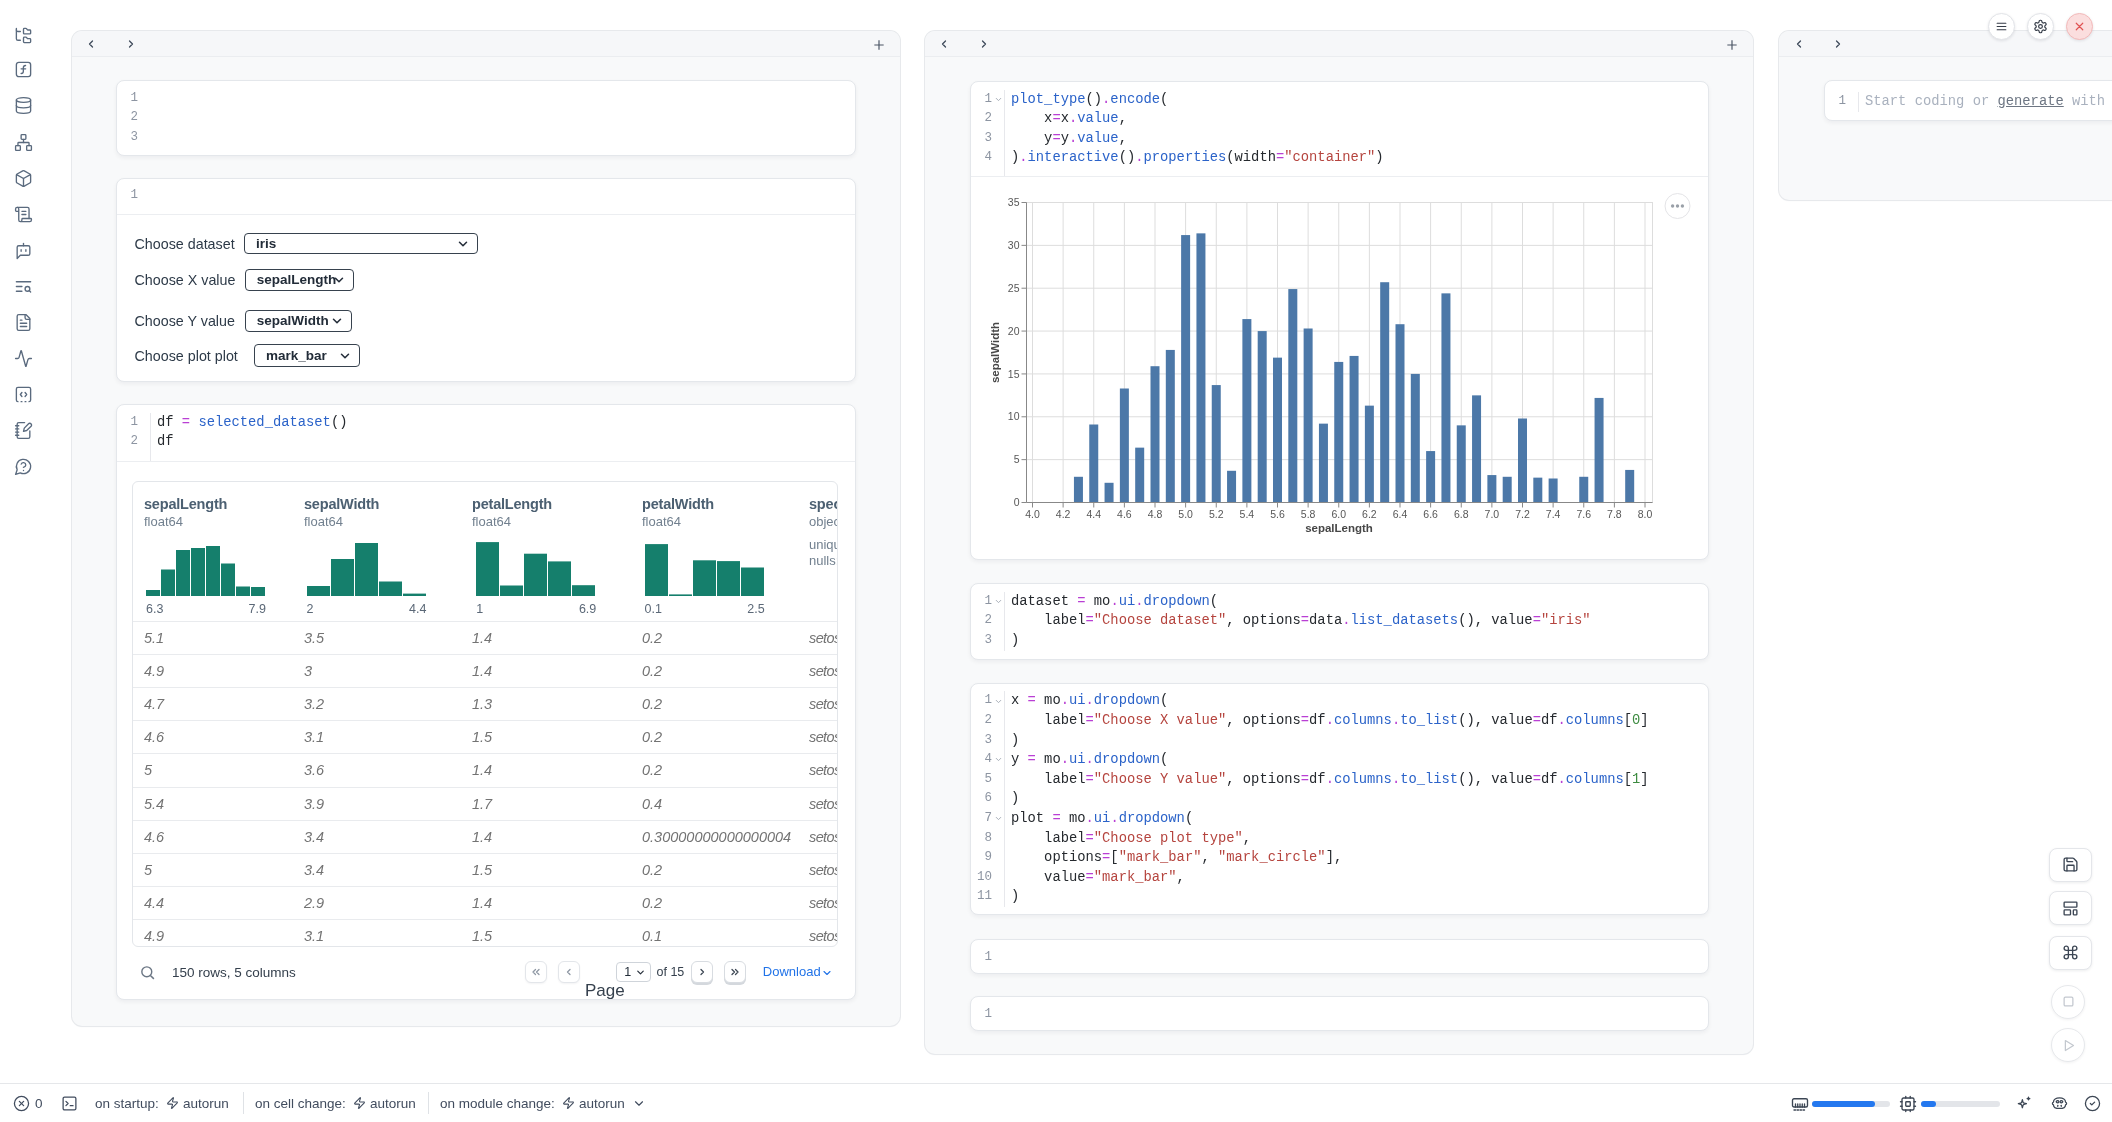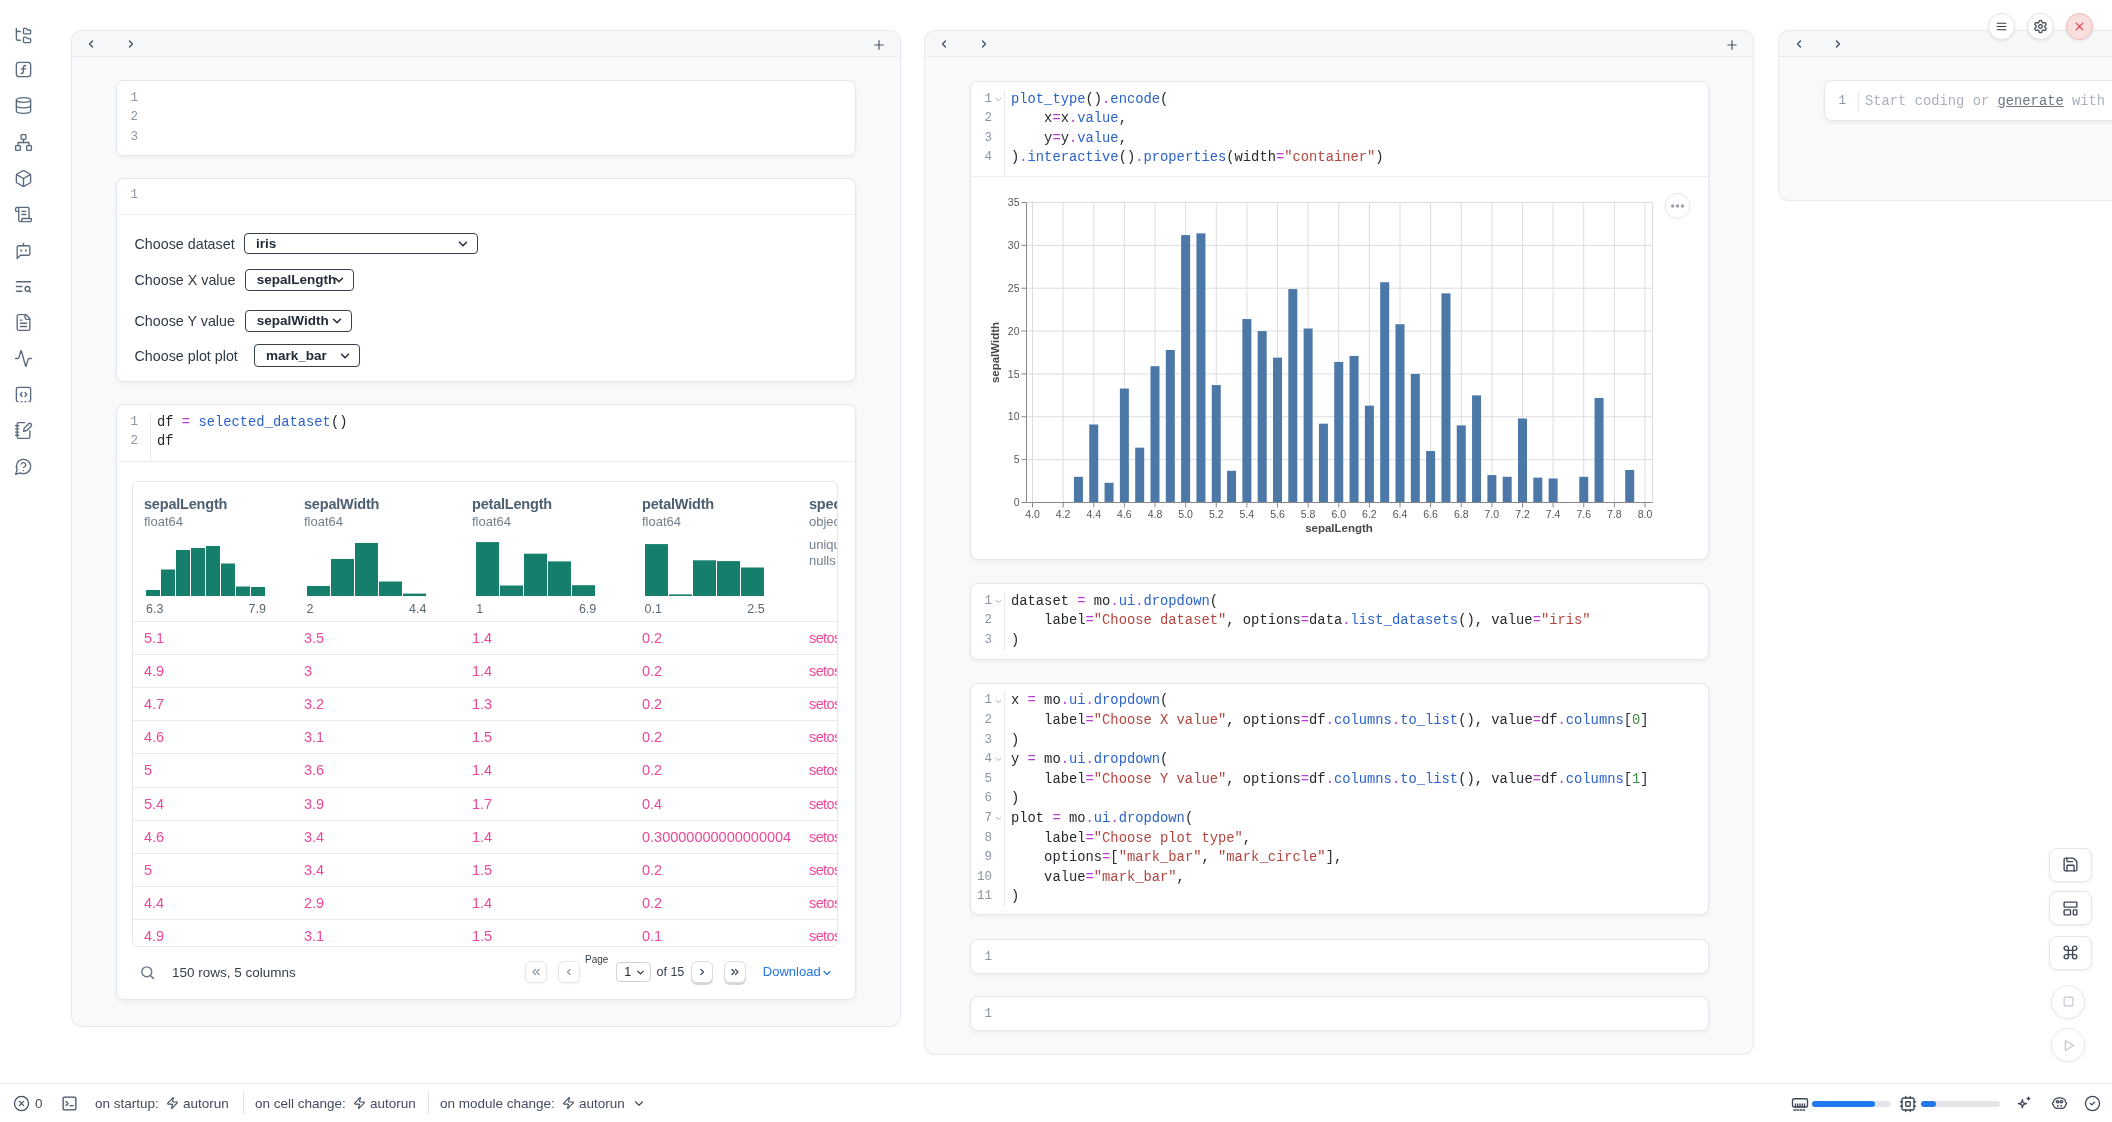--- a/index.html
+++ b/index.html
@@ -53,21 +53,21 @@
 .ctlsel svg { position:absolute; right:7px; }
 .pgbtn { position:absolute; width:21.5px; height:21.5px; border:1px solid #e3e6ea; border-radius:6px;
   background:#fff; box-shadow:0 1px 2px rgba(16,24,40,.05); }
 
 #dftable { position:absolute; background:#fff; border:1px solid #e3e6ea; border-radius:6px;
   overflow:hidden; }
 .thname { font-size:14.5px; font-weight:bold; color:#4c6072; letter-spacing:-0.2px; }
 .thtype { font-size:13px; color:#72808f; margin-top:1px; white-space:nowrap; }
 .axlbl { font-size:12.5px; color:#5b6877; }
 .drow { position:absolute; left:0; right:0; border-bottom:1px solid #e9ebee; }
-.dcell { position:absolute; font-size:14.5px; color:#ec4899; top:50%; transform:translateY(-50%); white-space:nowrap; }
+.dcell { position:absolute; font-size:14.5px; color:#737373; top:50%; transform:translateY(-50%); white-space:nowrap;font-style:italic; }
 </style>
 </head>
 <body>
 <div id="sidebar">
   <svg style="top:25.5px;" width="19" height="19" viewBox="0 0 24 24" fill="none" stroke="#5a6a7e" stroke-width="1.7" stroke-linecap="round" stroke-linejoin="round">
       <path d="M20 10a1 1 0 0 0 1-1V6a1 1 0 0 0-1-1h-2.5a1 1 0 0 1-.8-.4l-.9-1.2A1 1 0 0 0 15 3h-2a1 1 0 0 0-1 1v5a1 1 0 0 0 1 1Z"></path>
       <path d="M20 21a1 1 0 0 0 1-1v-3a1 1 0 0 0-1-1h-2.5a1 1 0 0 1-.8-.4l-.9-1.2a1 1 0 0 0-.8-.4h-2a1 1 0 0 0-1 1v5a1 1 0 0 0 1 1Z"></path>
       <path d="M3 5a2 2 0 0 0 2 2h3"></path>
       <path d="M3 3v13a2 2 0 0 0 2 2h3"></path>
     </svg>
@@ -359,21 +359,21 @@
       <div class="pgbtn" style="left:408.3px;top:13.7px;">
           <svg class="icenter" width="12" height="12" viewBox="0 0 24 24" fill="none" stroke="#8f98a4" stroke-width="2.6" stroke-linecap="round" stroke-linejoin="round">
             <path d="M11 17l-5-5 5-5M18 17l-5-5 5-5"></path>
           </svg>
         </div>
       <div class="pgbtn" style="left:441.3px;top:13.7px;">
           <svg class="icenter" width="12" height="12" viewBox="0 0 24 24" fill="none" stroke="#8f98a4" stroke-width="2.6" stroke-linecap="round" stroke-linejoin="round">
             <path d="M14 17l-5-5 5-5"></path>
           </svg>
         </div>
-      <div class="abs" style="left:468px;top:6px;font-size:10px;color:#35404d;">Page</div>
+      <div class="abs" style="left:468px;top:33px;font-size:17px;color:#35404d;">Page</div>
       <div class="abs" style="left:499.3px;top:14.4px;width:34.6px;height:20px;border:1px solid #cfd4da;border-radius:4px;background:#fff;">
         <span class="abs" style="left:7px;top:2.5px;font-size:12.5px;color:#222c38;">1</span>
         <svg class="abs" style="right:4px;top:4.5px;" width="11" height="11" viewBox="0 0 24 24" fill="none" stroke="#252e3a" stroke-width="2.6" stroke-linecap="round" stroke-linejoin="round">
             <path d="M6 9l6 6 6-6"></path>
           </svg>
       </div>
       <div class="abs" style="left:539.5px;top:17.5px;font-size:12.5px;color:#35404d;">of 15</div>
       <div class="pgbtn" style="left:574.1px;top:13.7px;border-color:#d8dce1;box-shadow:0 2px 0 #d4d8dd;">
           <svg class="icenter" width="12" height="12" viewBox="0 0 24 24" fill="none" stroke="#3f4956" stroke-width="2.6" stroke-linecap="round" stroke-linejoin="round">
             <path d="M10 17l5-5-5-5"></path>

